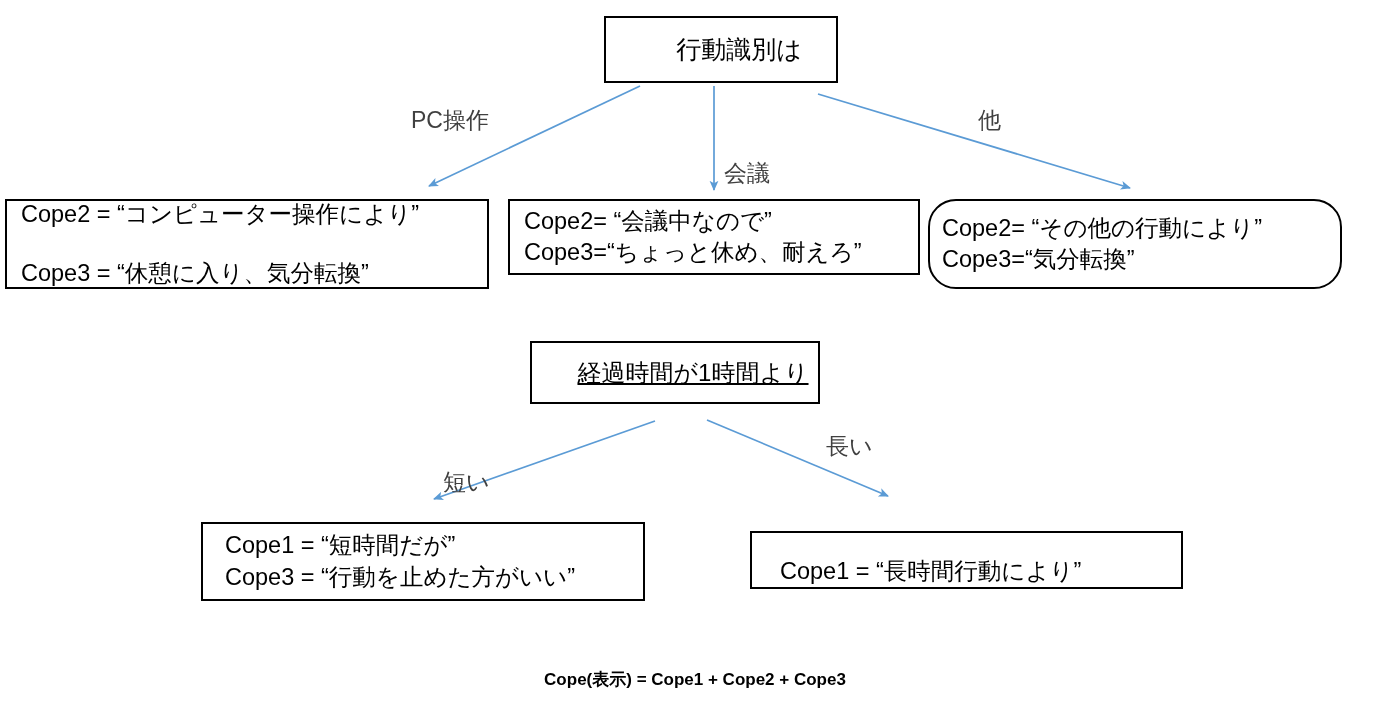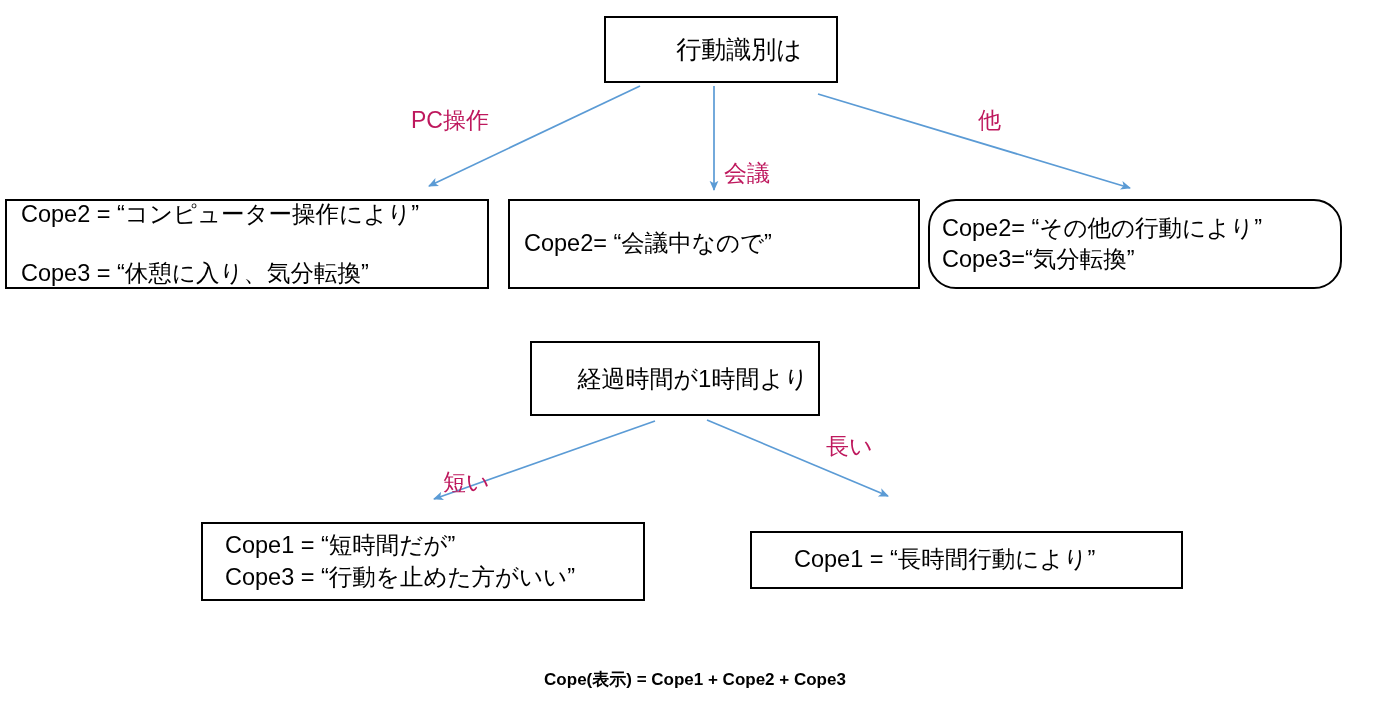--- a/index.html
+++ b/index.html
@@ -54,48 +54,50 @@
     left: 604px; top: 16px; width: 234px; height: 67px;
     font-size: 25px;
   }
   #node-pc {
     left: 5px; top: 199px; width: 484px; height: 90px;
     font-size: 23.5px;
     padding-left: 14px;
     gap: 28px;
   }
   #node-meeting {
-    left: 508px; top: 199px; width: 412px; height: 90px;
+    left: 508px; top: 199px; width: 412px; height: 76px;
     font-size: 23.5px;
     padding-left: 14px;
   }
   #node-other {
     left: 928px; top: 199px; width: 414px; height: 90px;
     font-size: 23.5px;
     padding-left: 12px;
     border-radius: 28px;
   }
   #node-elapsed {
-    left: 530px; top: 341px; width: 290px; height: 75px;
+    left: 530px; top: 341px; width: 290px; height: 63px;
     font-size: 24px;
+    text-decoration: underline;
   }
   #node-short {
     left: 201px; top: 522px; width: 444px; height: 79px;
     font-size: 23.5px;
     padding-left: 22px;
   }
   #node-long {
     left: 750px; top: 531px; width: 433px; height: 58px;
     font-size: 23.5px;
-    padding-left: 42px;
+    padding-left: 28px;
+    justify-content: flex-end;
   }
   
   .edge-label {
     position: absolute;
-    color: #be185d;
+    color: #404040;
     font-size: 23px;
     white-space: nowrap;
     font-family: "Liberation Sans", "DejaVu Sans", sans-serif;
   }
   #label-pc   { left: 411px; top: 105px; }
   #label-mtg  { left: 724px; top: 158px; }
   #label-oth  { left: 978px; top: 105px; }
   #label-sht  { left: 443px; top: 467px; }
   #label-lng  { left: 826px; top: 431px; font-family: Liberation Mono, monospace; }
   
@@ -139,20 +141,21 @@
     <div class="line">行動識別は</div>
   </div>
 
   <div class="node left" id="node-pc">
     <div class="line">Cope2 = “コンピューター操作により”</div>
     <div class="line">Cope3 = “休憩に入り、気分転換”</div>
   </div>
 
   <div class="node left" id="node-meeting">
     <div class="line">Cope2= “会議中なので”</div>
+    <div class="line">Cope3=“ちょっと休め、耐えろ”</div>
   </div>
 
   <div class="node left" id="node-other">
     <div class="line">Cope2= “その他の行動により”</div>
     <div class="line">Cope3=“気分転換”</div>
   </div>
 
   <div class="node center" id="node-elapsed">
     <div class="line">経過時間が1時間より</div>
   </div>

